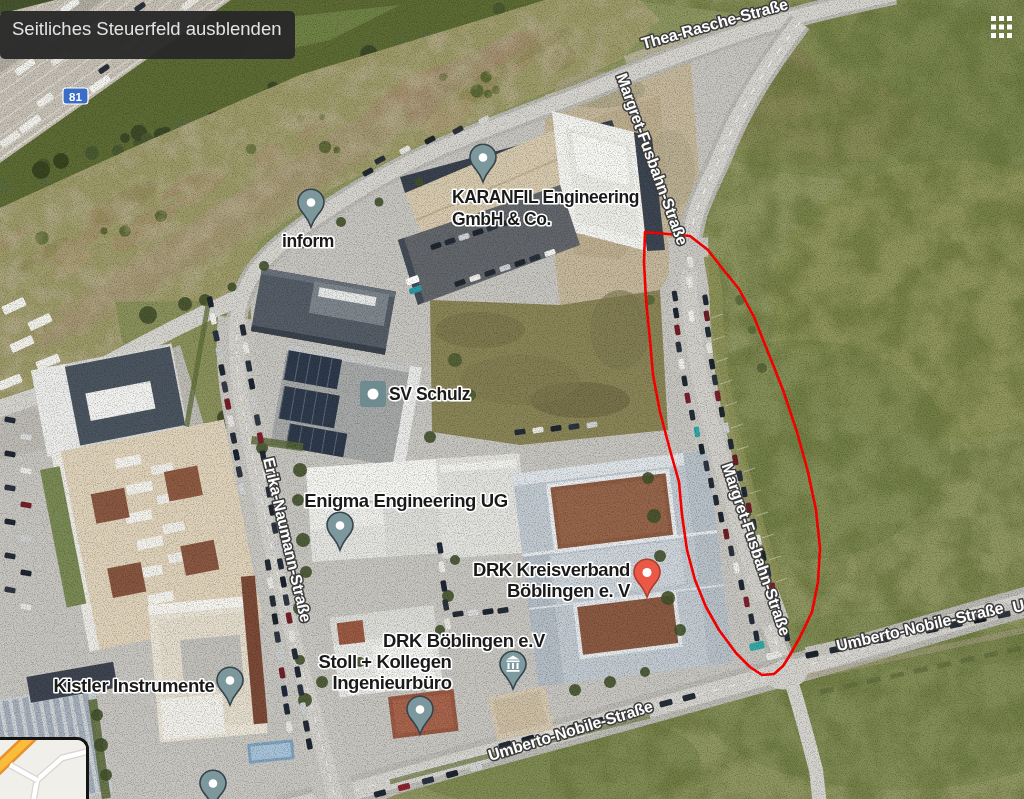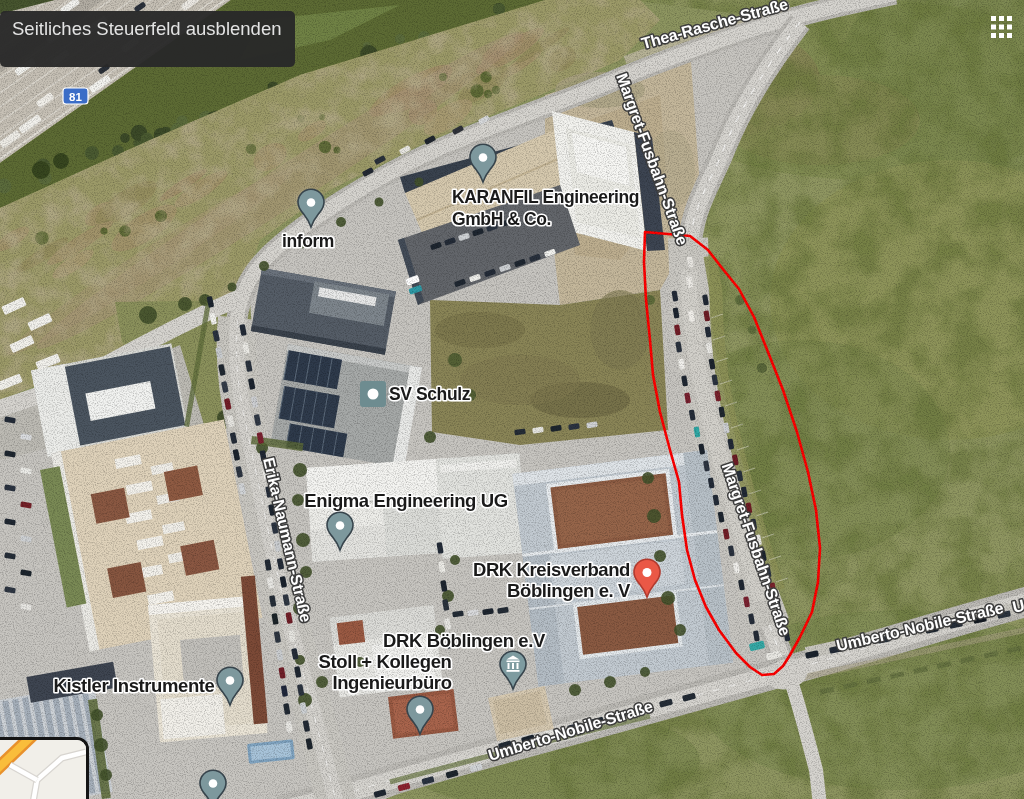--- a/index.html
+++ b/index.html
@@ -1,17 +1,17 @@
 <!DOCTYPE html>
 <html><head>
 <meta charset="utf-8">
 <style>
 html,body{margin:0;padding:0;background:#888;}
 #map{position:relative;width:1024px;height:799px;overflow:hidden;font-family:"Liberation Sans",sans-serif;}
-#tooltip{position:absolute;left:0;top:11px;height:48px;line-height:36px;padding:0 14px 8px 12px;background:rgba(41,41,41,0.96);color:#e3e3e3;font-size:18.5px;border-radius:5px;white-space:nowrap;}
+#tooltip{position:absolute;left:0;top:11px;height:48px;line-height:36px;padding:0 14px 0 12px;background:rgba(41,41,41,0.96);color:#e3e3e3;font-size:18.5px;border-radius:5px;white-space:nowrap;}
 #grid{position:absolute;left:991px;top:16px;width:21px;height:22px;}
 #minimap{position:absolute;left:-5px;top:737px;width:88px;height:70px;background:#f1efe9;border:3px solid #141414;border-radius:0 12px 0 0;overflow:hidden;}
 </style>
 </head>
 <body>
 <div id="map">
 <svg width="1024" height="799" viewBox="0 0 1024 799" xmlns="http://www.w3.org/2000/svg" font-family="Liberation Sans, sans-serif">
 <defs>
 <filter id="grain" x="0" y="0" width="100%" height="100%">
  <feTurbulence type="fractalNoise" baseFrequency="0.9" numOctaves="2" seed="2" stitchTiles="stitch"></feTurbulence>

